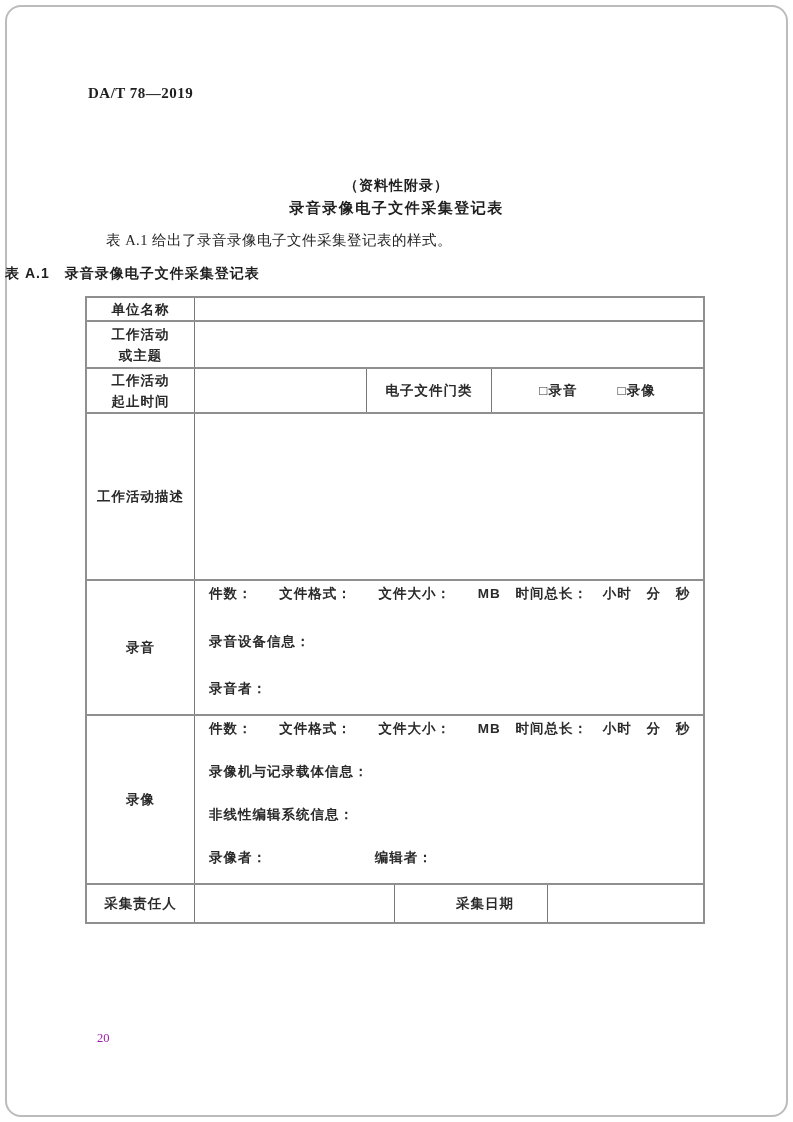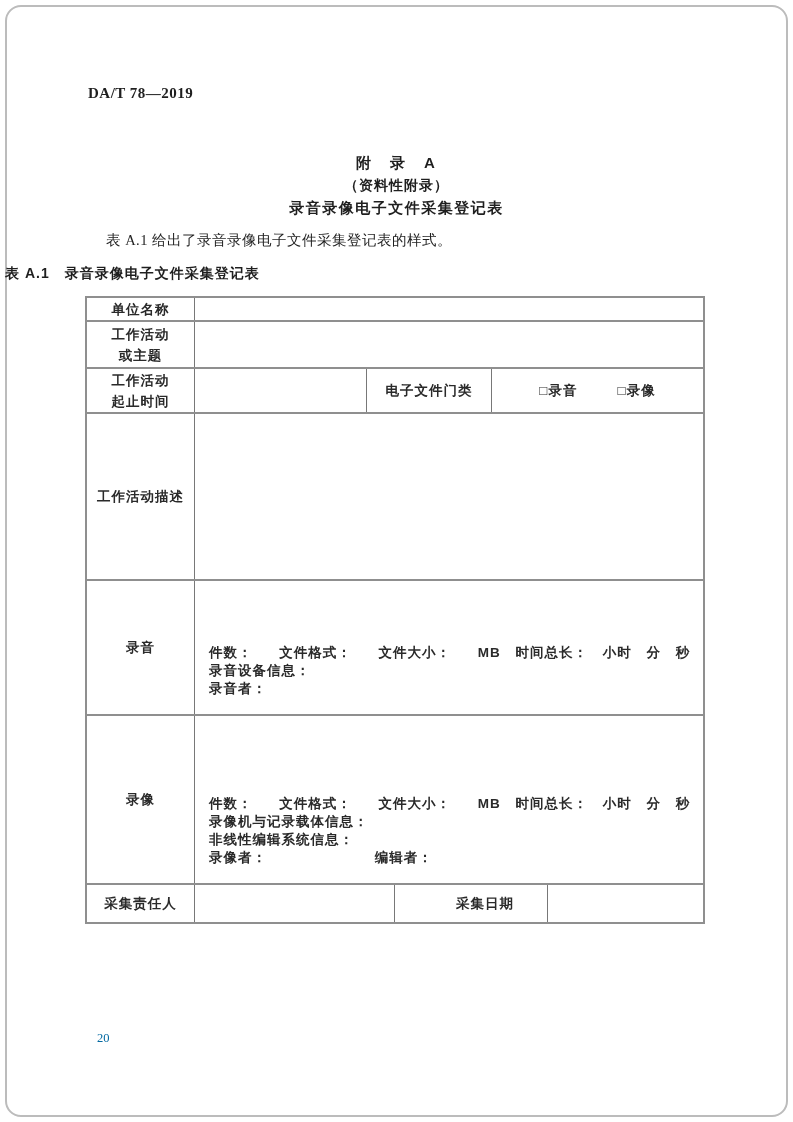--- a/index.html
+++ b/index.html
@@ -34,39 +34,38 @@
   .cell:last-child{border-right:none;}
   .label{display:flex;flex-direction:column;align-items:center;justify-content:center;text-align:center;line-height:21px;}
   .w-label{width:108px;flex:0 0 108px;}
   .w-mid{width:172px;flex:0 0 172px;}
   .w-cat{width:125px;flex:0 0 125px;}
   .w-rest{flex:1 1 auto;}
   .r1{height:24px;} .r2{height:47px;} .r3{height:45px;}
   .r4{height:167px;} .r5{height:135px;} .r6{height:169px;}
   .r7{height:34px;} .r8{height:37px;border-bottom:none;}
   .checkrow{display:flex;align-items:center;justify-content:center;gap:40px;}
-  .content{display:flex;flex-direction:column;justify-content:flex-end;padding:16px 10px 16px 14px;}
+  .content{display:flex;flex-direction:column;justify-content:space-between;padding:4px 10px 16px 14px;}
   .fieldline span{margin-right:22px;}
   .fieldline span.tight{margin-right:10px;}
   .fieldline span:last-child{margin-right:0;}
   .dual .second{margin-left:81px;}
   .pageno{
     position:absolute;left:97px;top:1031px;
-    font-family:"Liberation Serif",serif;font-size:12.5px;color:#0369a1;
+    font-family:"Liberation Serif",serif;font-size:12.5px;color:#a21caf;
   }
 </style>
 </head>
 <body>
 
 <div class="sheet">
   <div class="page-edge"></div>
 
   <div class="doc-header">DA/T 78—2019</div>
 
-  <div class="t1">附　录　A</div>
   <div class="t2">（资料性附录）</div>
   <div class="t3">录音录像电子文件采集登记表</div>
 
   <div class="intro">表 A.1 给出了录音录像电子文件采集登记表的样式。</div>
 
   <div class="caption">表 A.1　录音录像电子文件采集登记表</div>
 
   <div class="tbl">
 
     <div class="row r1">

